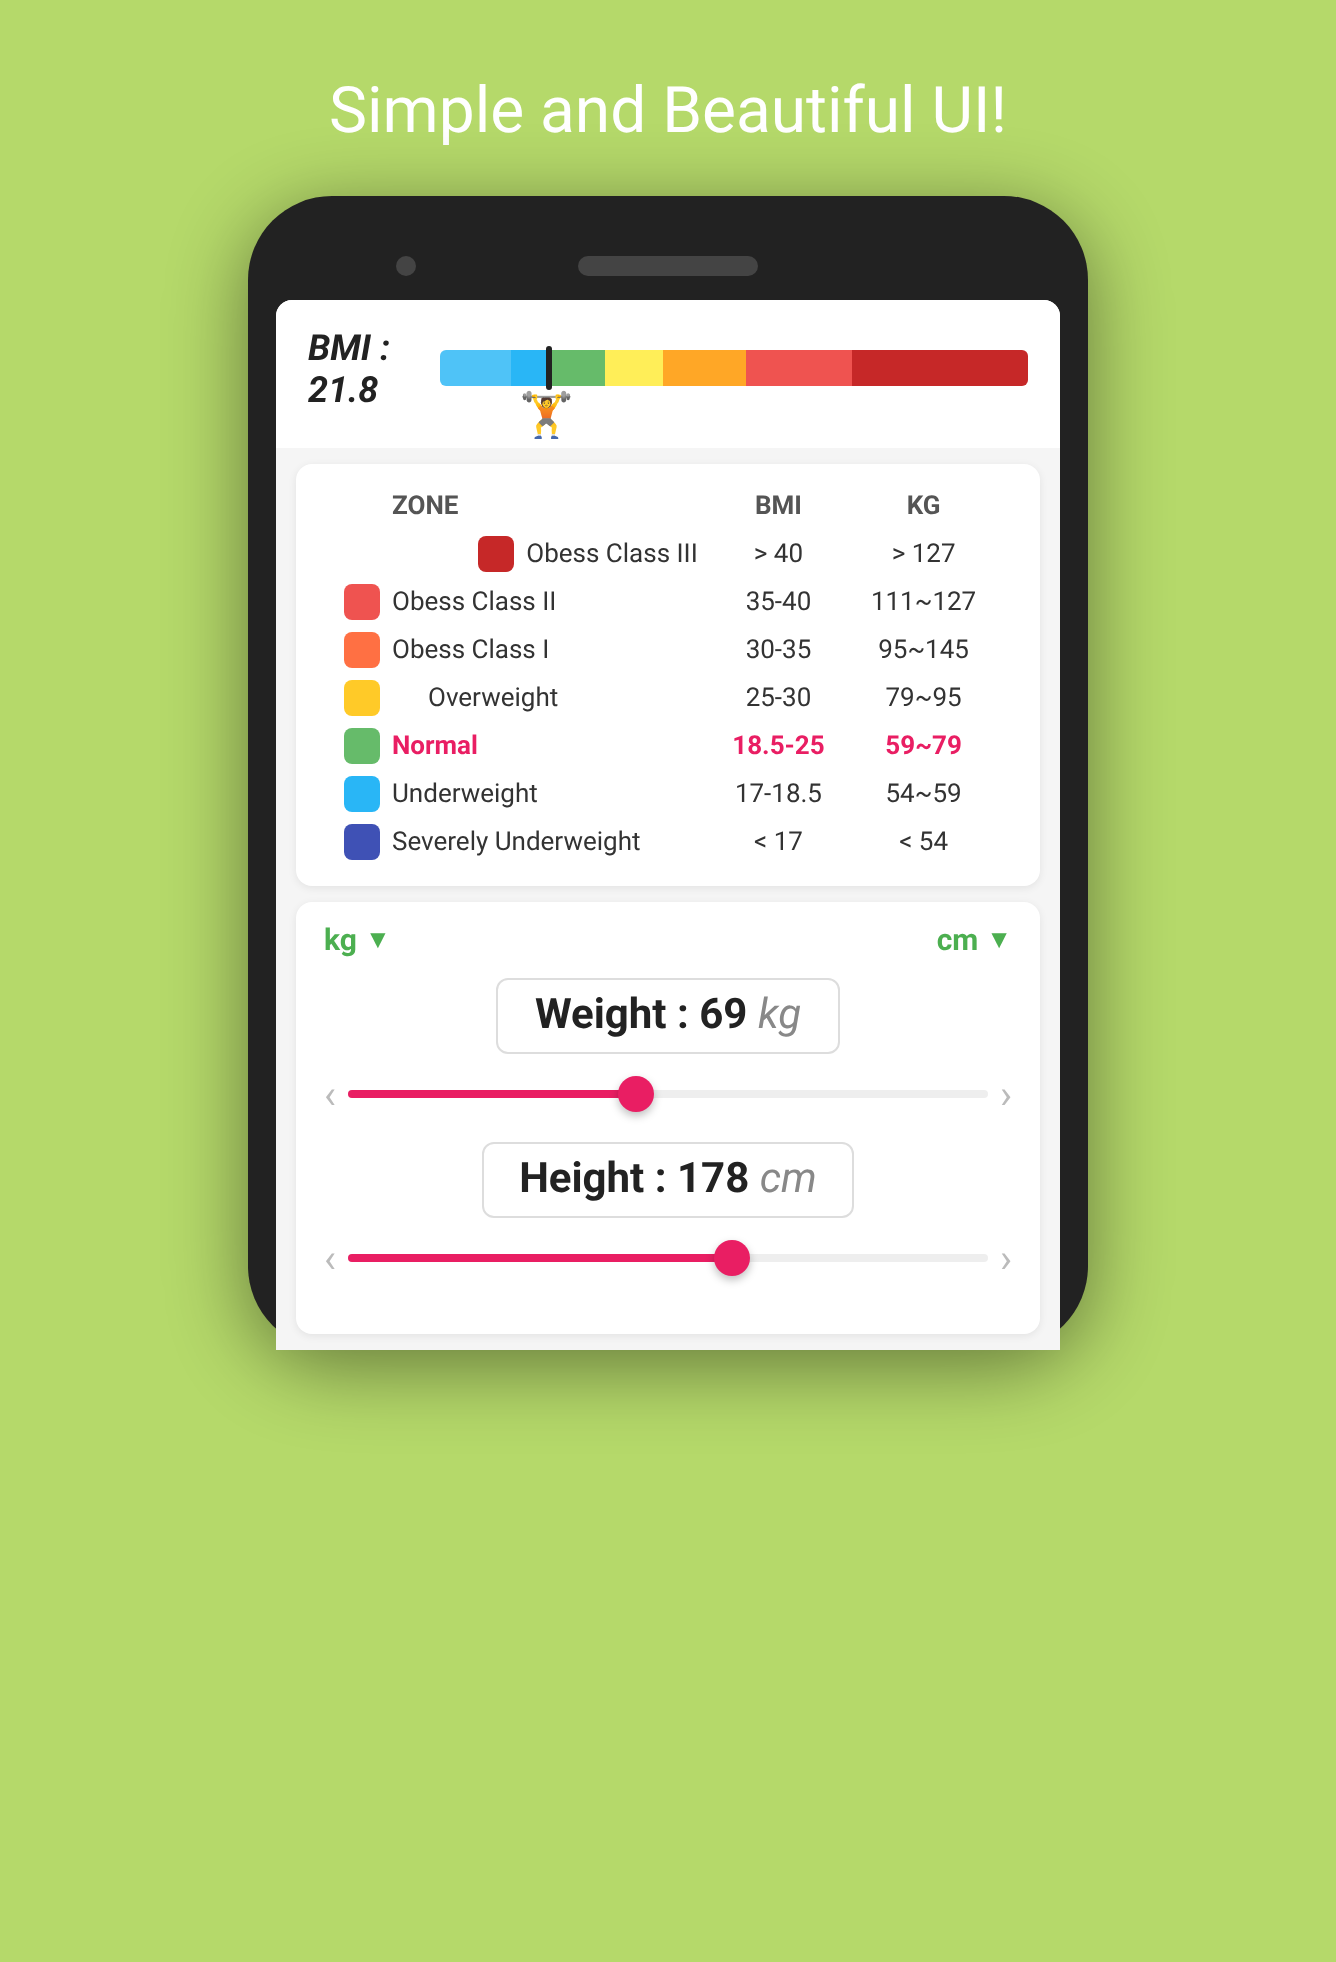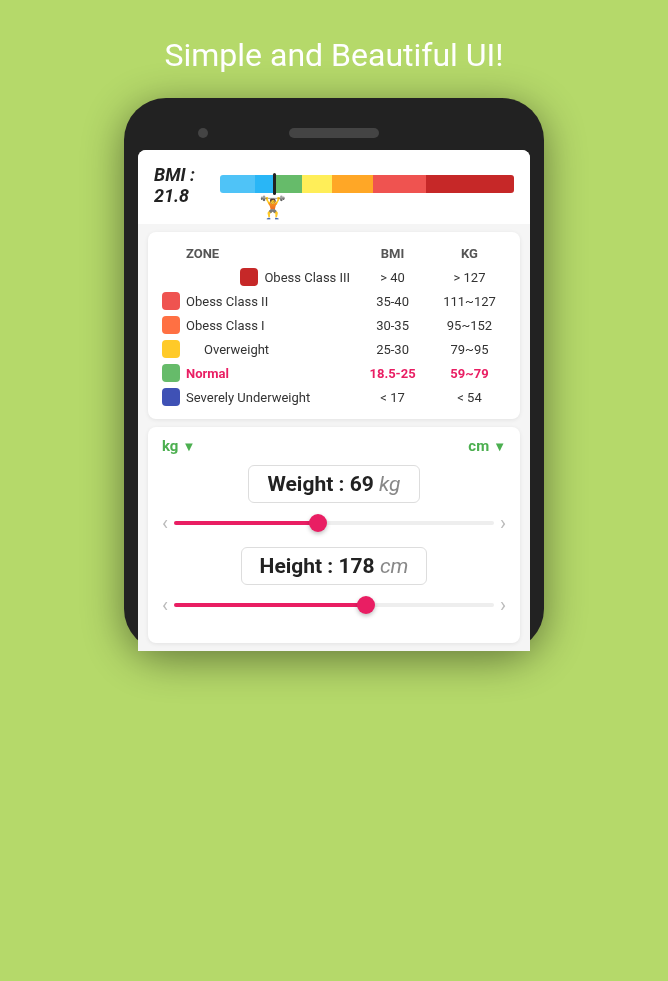--- a/index.html
+++ b/index.html
@@ -138,21 +138,21 @@
       left: calc(18% - 13px);
       top: 20px;
       font-size: 22px;
       color: #e91e63;
     }
     
     .zone-card {
       background: white;
       margin: 8px 10px;
       border-radius: 8px;
-      padding: 10px 10px;
+      padding: 10px 20px;
       box-shadow: 0 1px 4px rgba(0,0,0,0.08);
     }
     .zone-table {
       width: 100%;
       border-collapse: collapse;
     }
     .zone-table th {
       font-size: 13px;
       font-weight: bold;
       color: #555;
@@ -337,37 +337,45 @@
               </td>
               <td>35-40</td>
               <td>111~127</td>
             </tr>
             <tr>
               <td style="display: flex; align-items: center; gap: 6px;">
                 <span class="zone-dot" style="background: rgb(255, 112, 67);"></span>
                 <span>Obess Class I</span>
               </td>
               <td>30-35</td>
-              <td>95~152</td>
+              <td>95~145</td>
             </tr>
             <tr>
               <td style="display: flex; align-items: center; gap: 24px;">
                 <span class="zone-dot" style="background: rgb(255, 202, 40);"></span>
                 <span>Overweight</span>
               </td>
               <td>25-30</td>
               <td>79~95</td>
             </tr>
             <tr class="highlight">
               <td style="display: flex; align-items: center; gap: 6px;">
                 <span class="zone-dot" style="background: rgb(102, 187, 106);"></span>
                 <span>Normal</span>
               </td>
               <td>18.5-25</td>
               <td>59~79</td>
+            </tr>
+            <tr>
+              <td style="display: flex; align-items: center; gap: 6px;">
+                <span class="zone-dot" style="background: rgb(41, 182, 246);"></span>
+                <span>Underweight</span>
+              </td>
+              <td>17-18.5</td>
+              <td>54~59</td>
             </tr>
             <tr>
               <td style="display: flex; align-items: center; gap: 6px;">
                 <span class="zone-dot" style="background: rgb(63, 81, 181);"></span>
                 <span>Severely Underweight</span>
               </td>
               <td>&lt; 17</td>
               <td>&lt; 54</td>
             </tr>
           </tbody>

